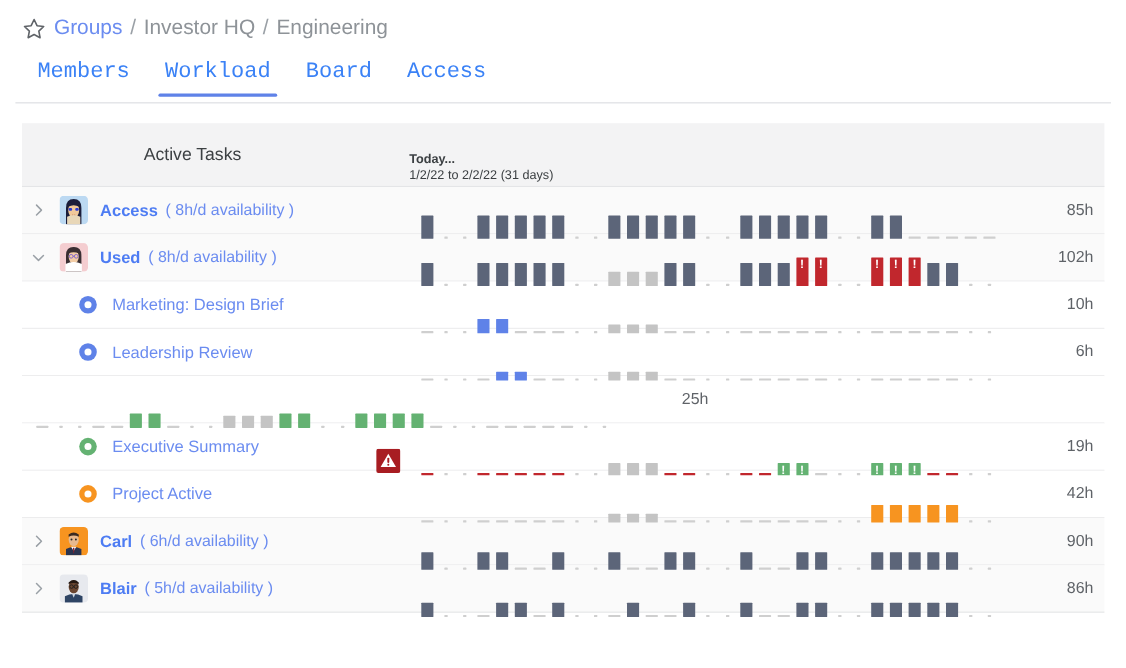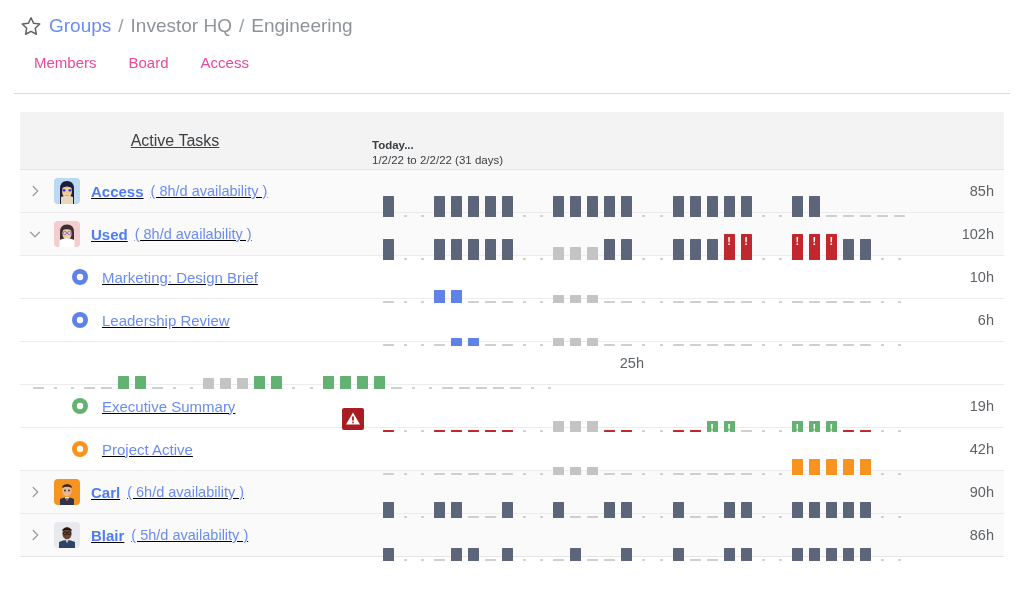--- a/index.html
+++ b/index.html
@@ -22,44 +22,45 @@
   .crumb-link { color: #6b8cf0; }
   .crumb-sep  { color: #9aa0a6; }
   .crumb-text { color: #8e9398; }
 
   
   .tabs {
     position: absolute; left: 18px; top: 54px;
     display: flex; align-items: flex-end; gap: 0;
   }
   .tab {
-    font-size: 15px; color: #ec4899;
+    font-size: 20px; color: #3b82f6;
     padding: 0 16px 11px 16px;
     position: relative; white-space: nowrap;
     cursor: pointer;
+    font-family: Liberation Mono, monospace;
   }
   .tab.active::after {
     content: ""; position: absolute; left: 10px; right: 10px; bottom: 0;
     height: 3px; background: #5f82e8; border-radius: 2px;
   }
   .tabs-rule {
     position: absolute; left: 14px; right: 14px; top: 93px;
     height: 1px; background: #dadce0;
   }
 
   
   .table { position: absolute; left: 20px; top: 112px; width: 984px; }
 
   .thead {
     display: flex; align-items: center;
     height: 58px;
     background: #f3f3f4;
     border-bottom: 1px solid #e4e5e7;
   }
-  .col-name  { width: 350px; flex: 0 0 350px; text-decoration: underline; }
+  .col-name  { width: 350px; flex: 0 0 350px; }
   .col-chart { width: 540px; flex: 0 0 540px; position: relative; margin-top: 25px; }
   .col-avail { width: 94px;  flex: 0 0 94px; }
 
   .th-active-tasks {
     text-align: center; font-size: 16px; color: #3c4043;
     padding-right: 40px;
   }
   .th-today { padding-left: 2px; }
   .th-today .t1 { font-size: 11.5px; font-weight: bold; color: #3c4043; line-height: 15px; }
   .th-today .t2 { font-size: 11.5px; color: #3c4043; line-height: 15px; }
@@ -136,20 +137,21 @@
     </span>
     <span class="crumb-link">Groups</span>
     <span class="crumb-sep">/</span>
     <span class="crumb-text">Investor HQ</span>
     <span class="crumb-sep">/</span>
     <span class="crumb-text">Engineering</span>
   </div>
 
   <div class="tabs">
     <div class="tab">Members</div>
+    <div class="tab active">Workload</div>
     <div class="tab">Board</div>
     <div class="tab">Access</div>
   </div>
   <div class="tabs-rule"></div>
 
   <div class="table">
 
     <div class="thead">
       <div class="col-name th-active-tasks">Active Tasks</div>
       <div class="col-chart th-today">

